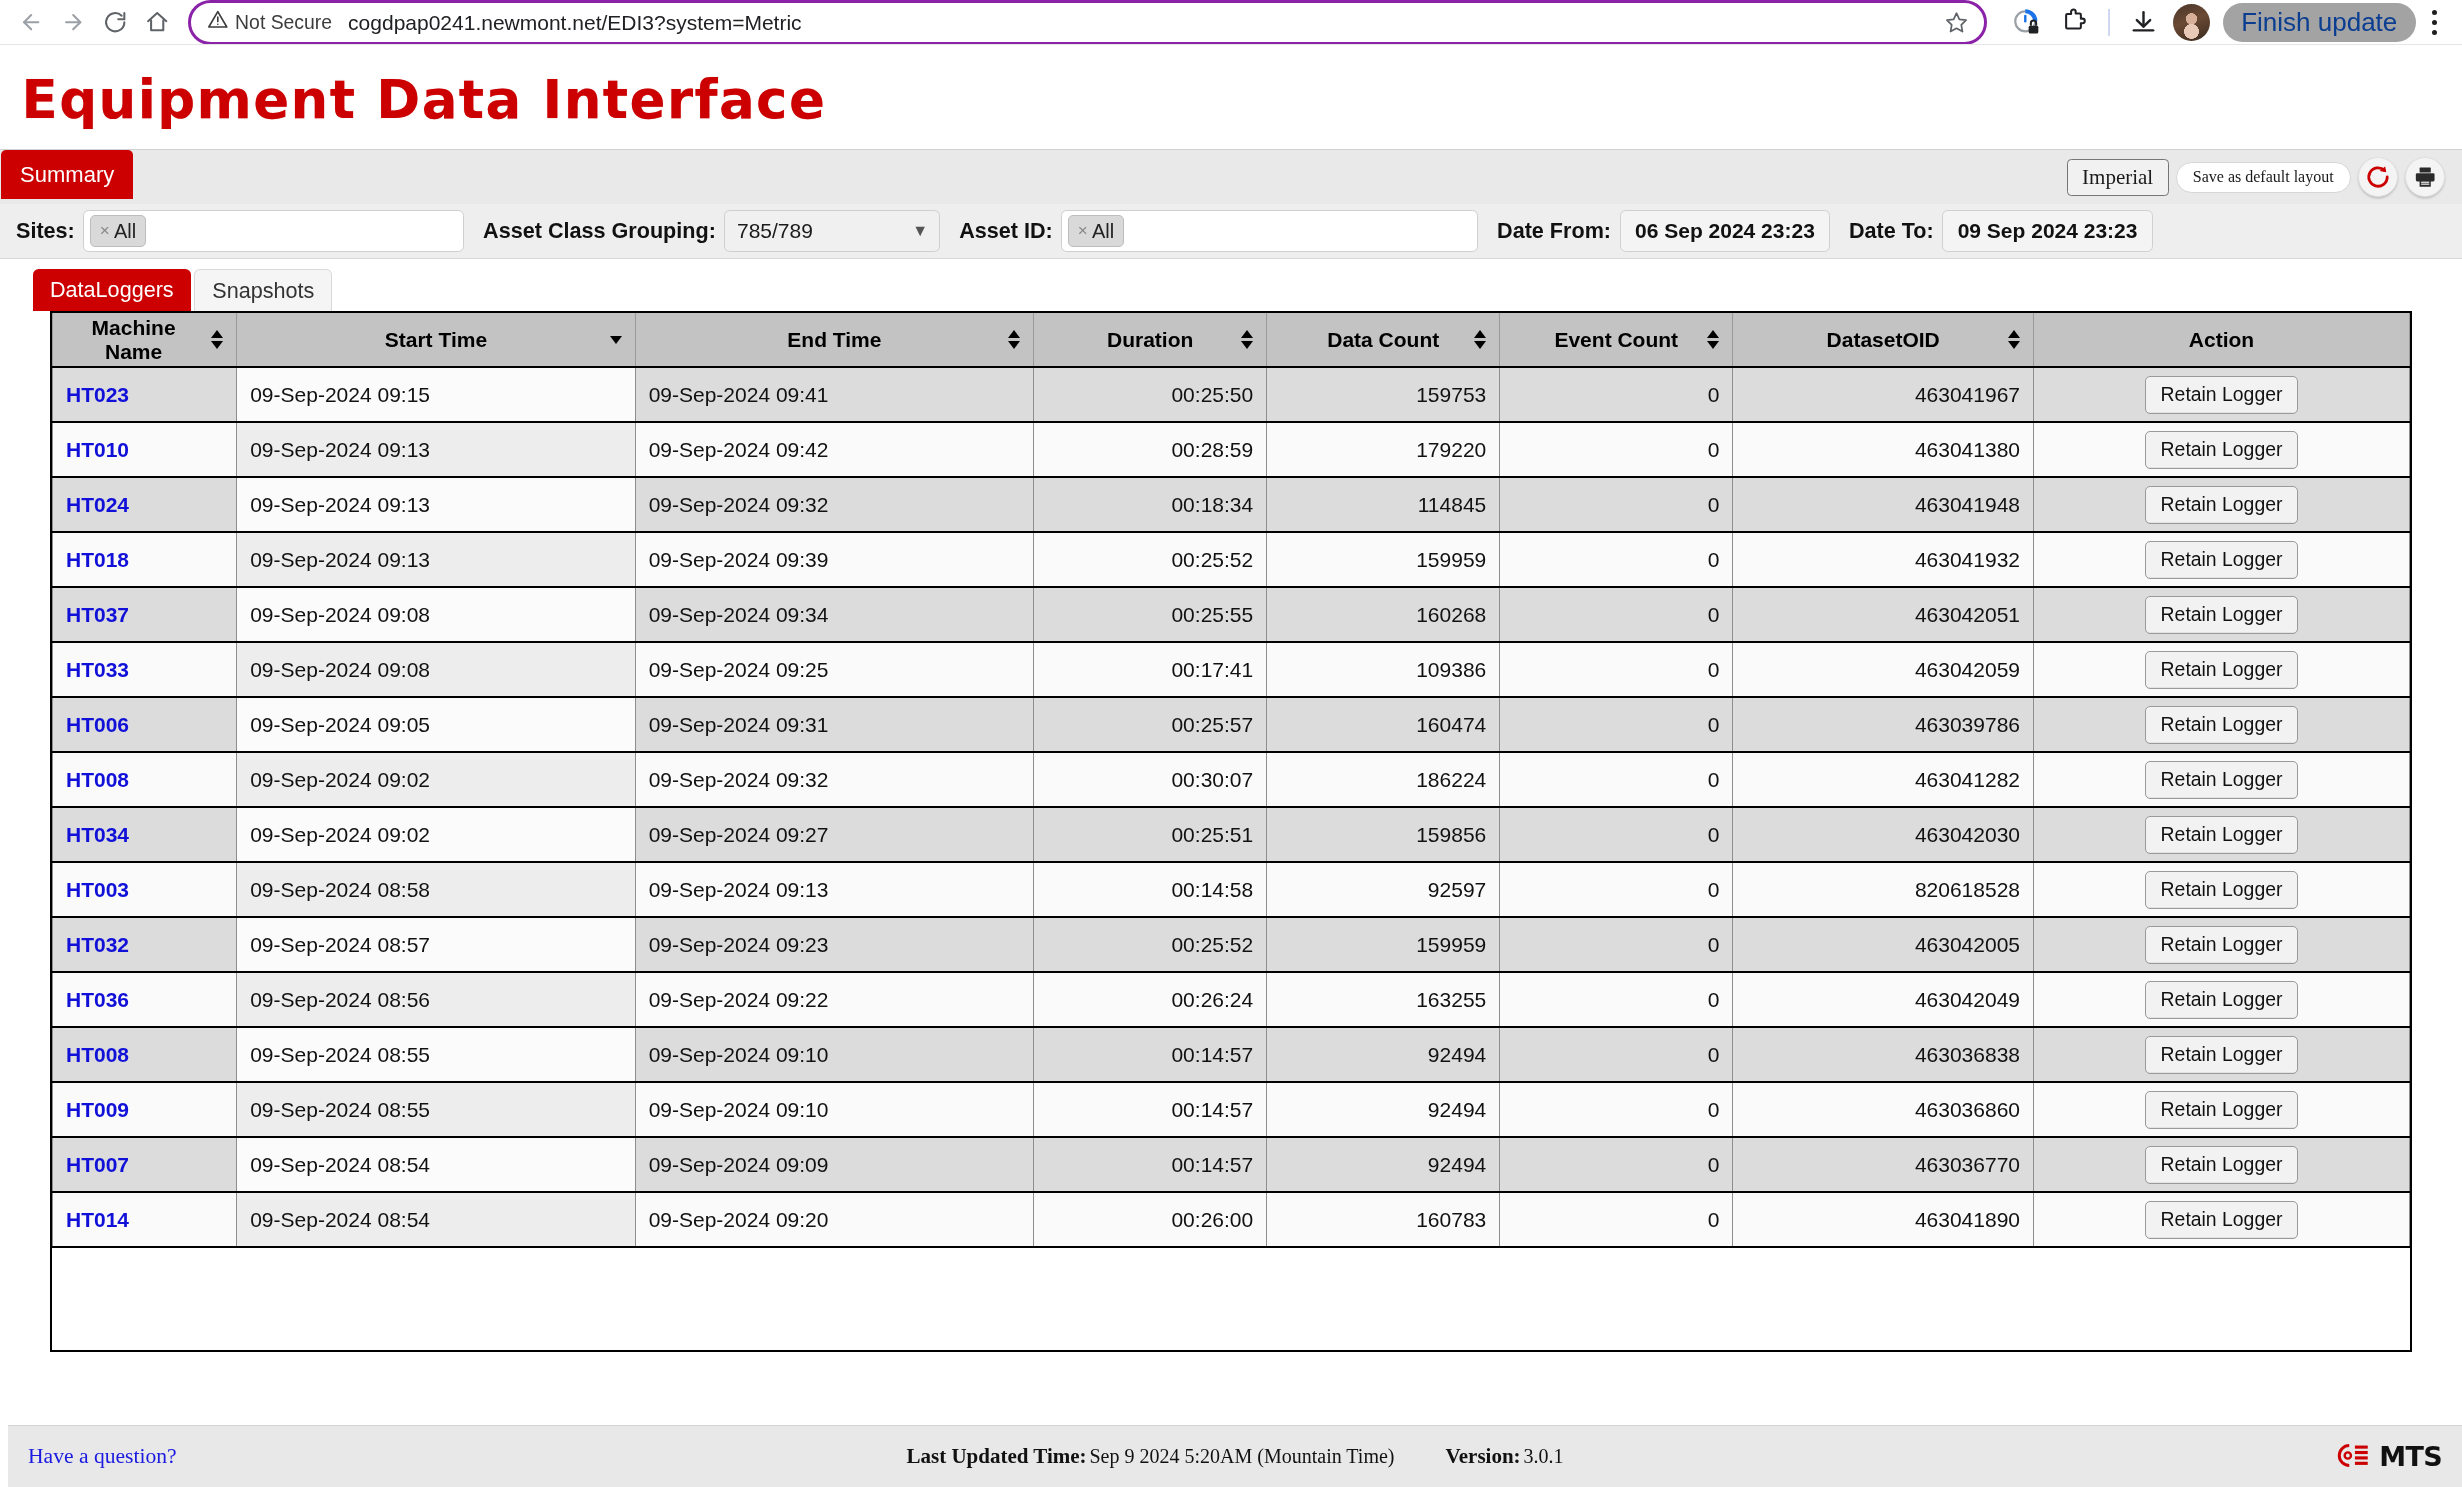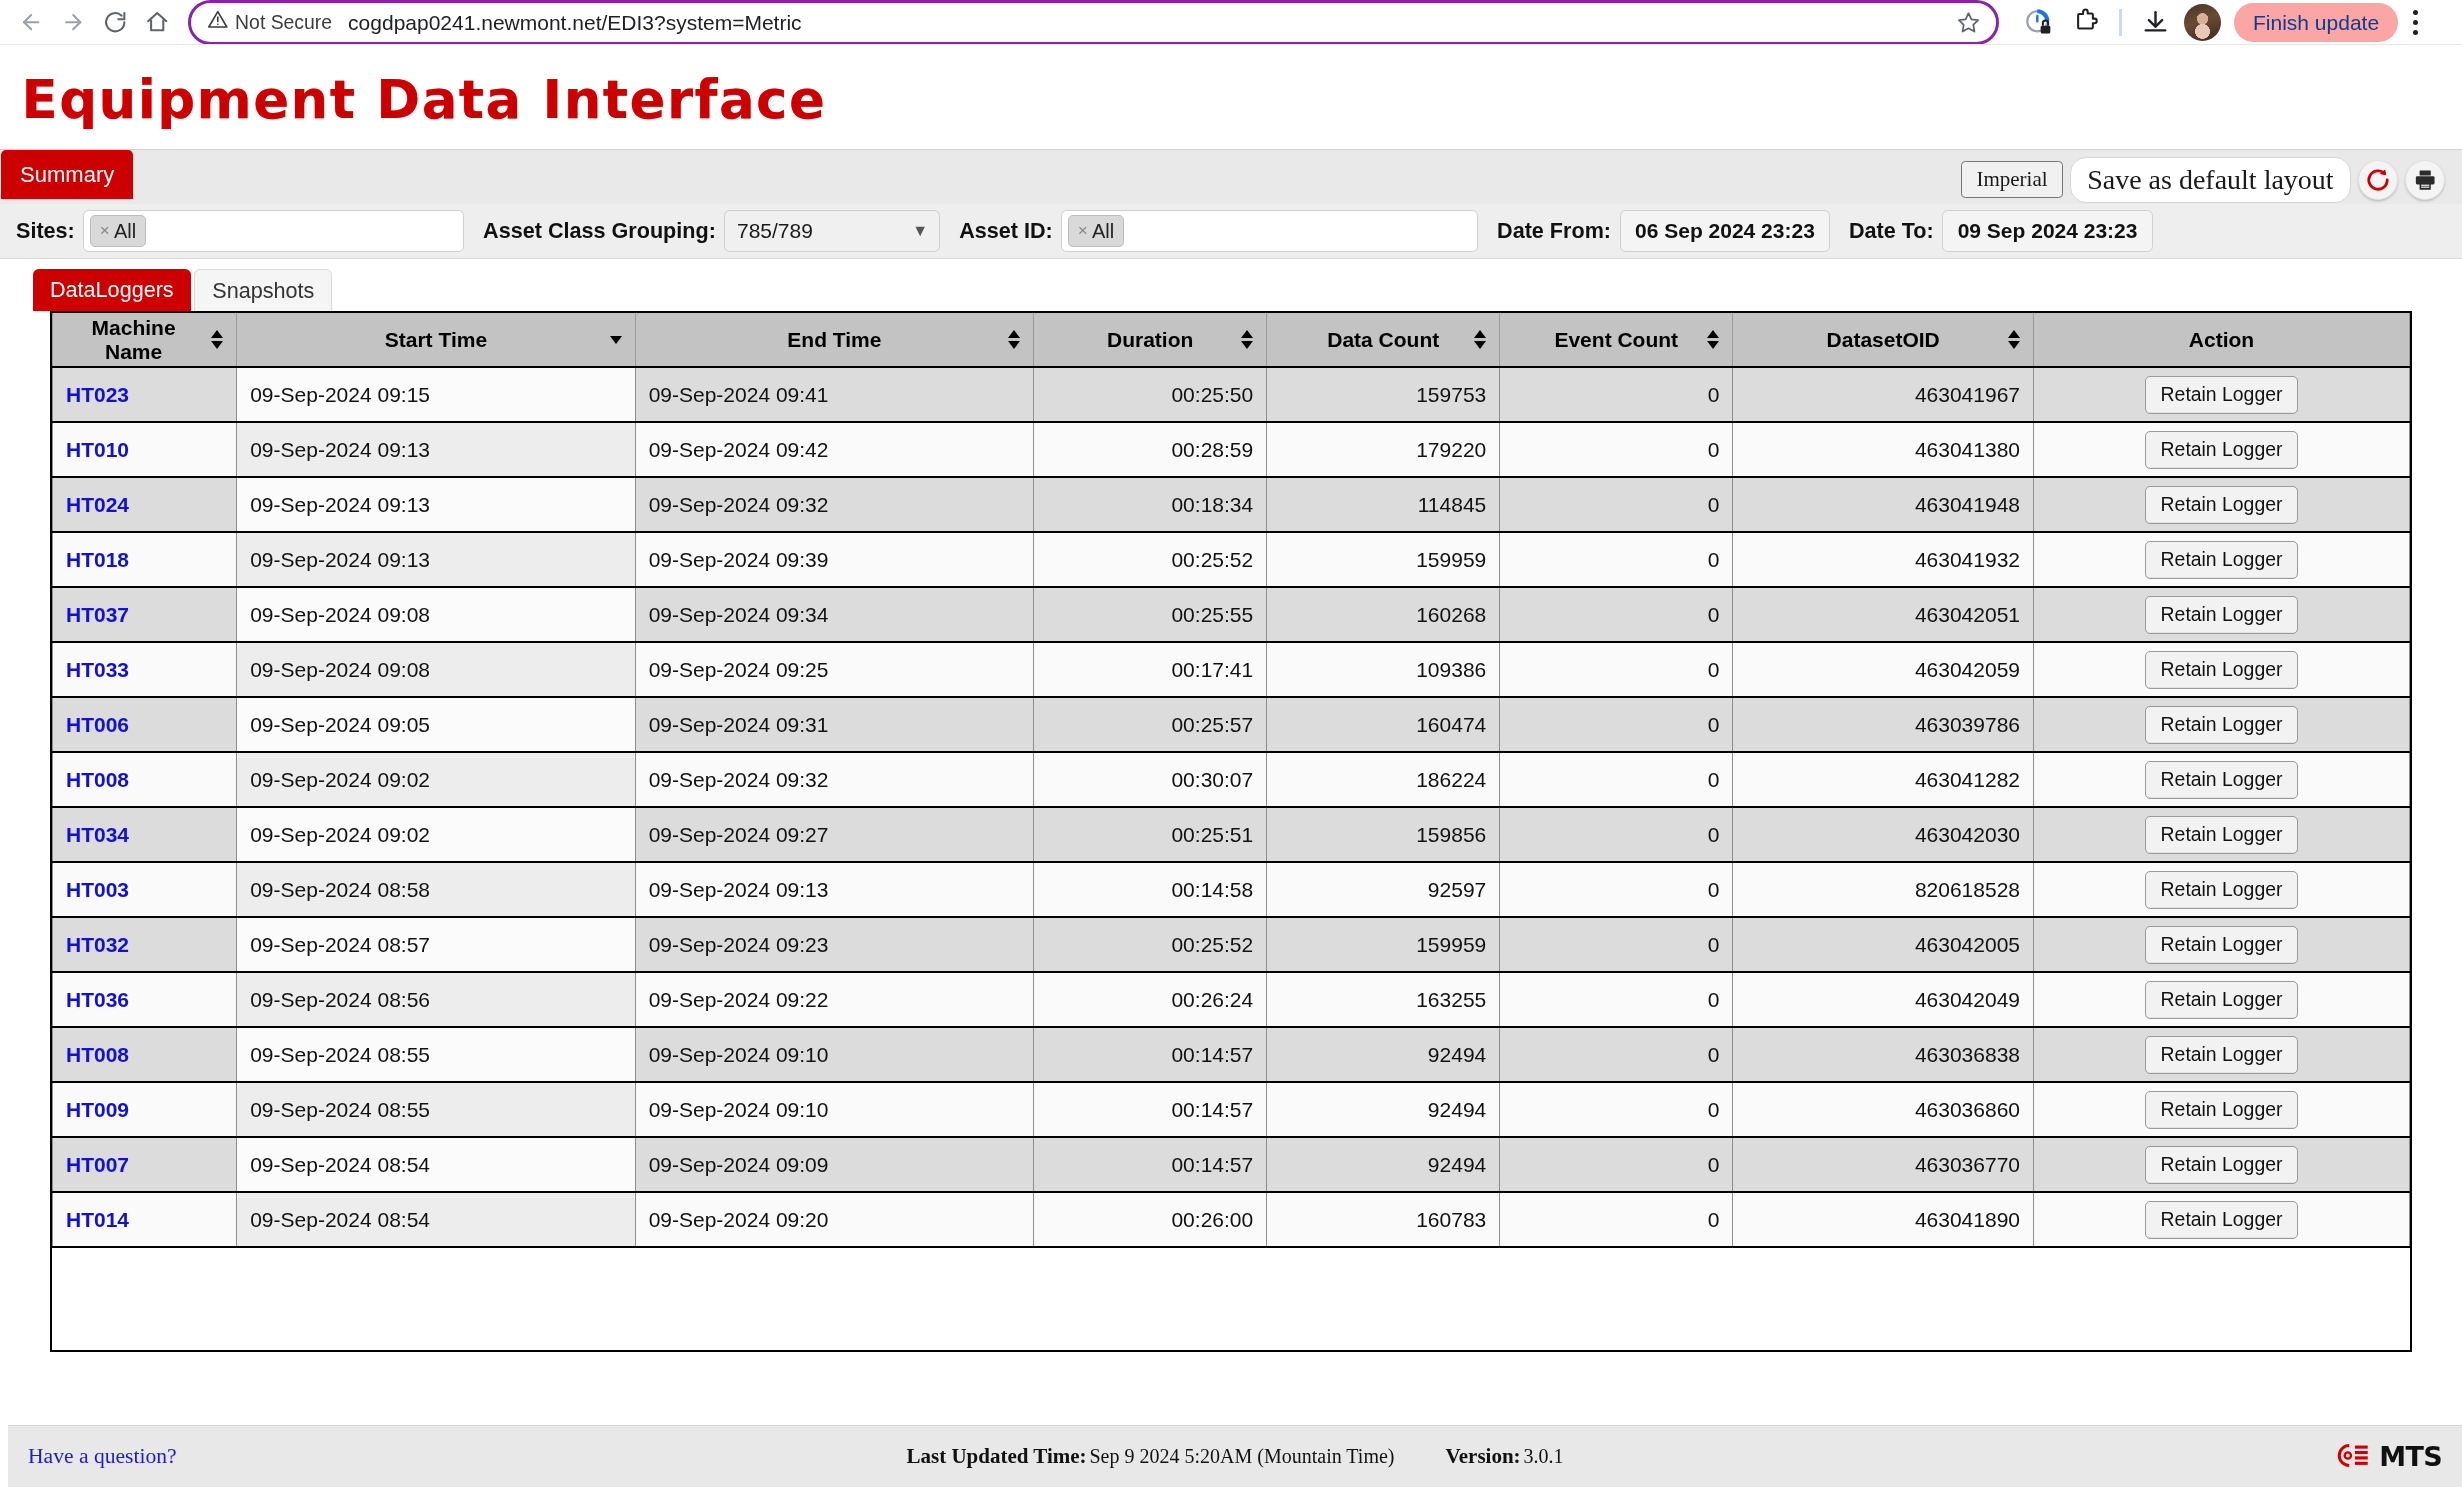--- a/index.html
+++ b/index.html
@@ -84,26 +84,26 @@
     border-radius: 50%;
     flex: 0 0 auto;
     margin: 0 5.7px;
     background:
       radial-gradient(circle at 50% 74%, #e8c9b8 0 22%, transparent 23%),
       radial-gradient(circle at 50% 40%, #d8b09a 0 19%, transparent 20%),
       linear-gradient(160deg, #4a352a 0%, #6b4a34 45%, #3a2a20 100%);
   }
   #finish-update {
     height: 39px;
-    background: #fca5a5;
+    background: #a3a3a3;
     color: #0b3d91;
     border-radius: 21.6px;
     display: flex; align-items: center;
     padding: 0 18.7px;
-    font-size: 21px;
+    font-size: 26px;
     flex: 0 0 auto;
     margin-left: 7.2px;
     white-space: nowrap;
   }
   #kebab {
     width: 36px; height: 40px;
     display: flex; flex-direction: column;
     align-items: center; justify-content: center;
     gap: 5px;
     flex: 0 0 auto;
@@ -153,21 +153,21 @@
     border-radius: 4.3px;
     font-size: 21px;
     padding: 5px 14.4px;
     font-family: "Liberation Serif", serif;
     color: #1a1a1a;
   }
   #save-layout-btn {
     border: 1.4px solid #d6d6d6;
     background: #ffffff;
     border-radius: 16px;
-    font-size: 28px;
+    font-size: 16px;
     padding: 5.7px 16px;
     font-family: "Liberation Serif", serif;
     color: #1a1a1a;
   }
   .round-icon-btn {
     width: 40px; height: 40px;
     border-radius: 50%;
     background: #f4f4f4;
     border: 0.7px solid #e0e0e0;
     display: flex; align-items: center; justify-content: center;

